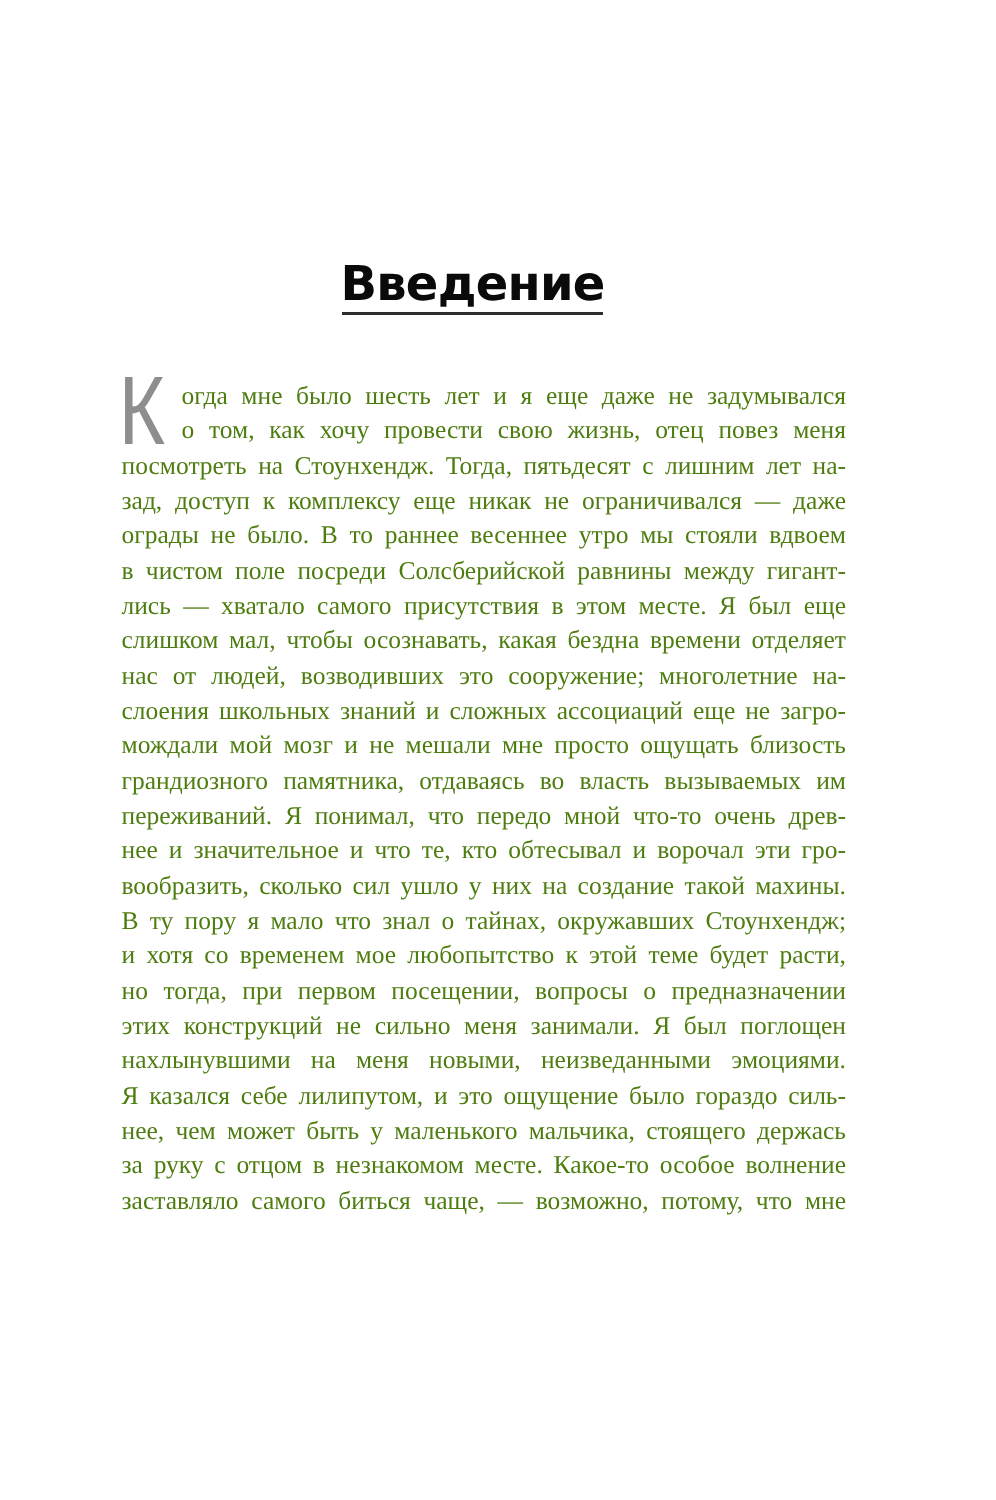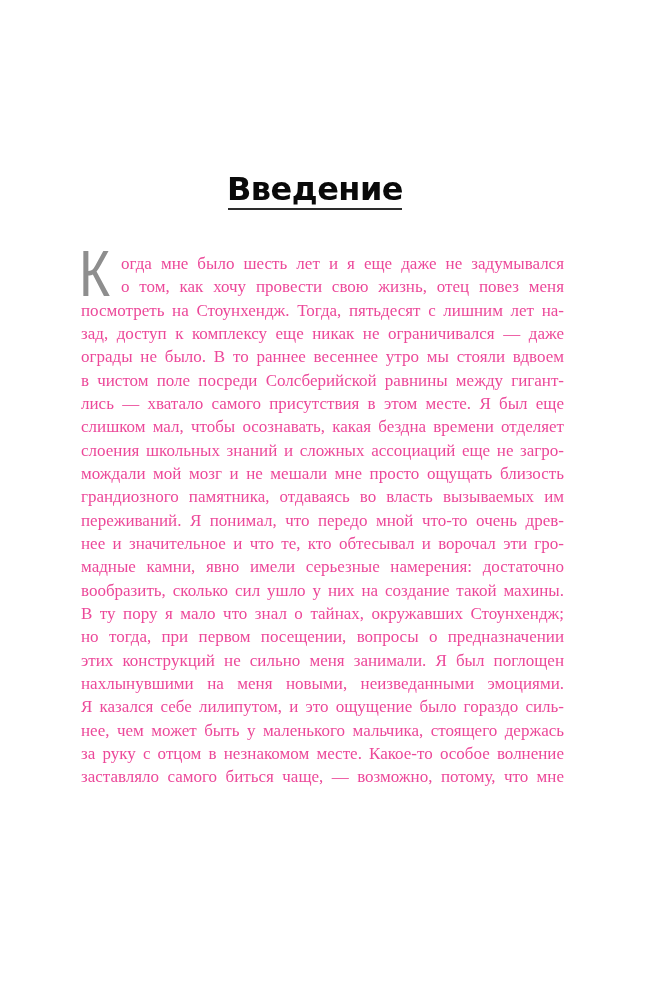--- a/index.html
+++ b/index.html
@@ -42,21 +42,21 @@
 
   
   .body-text {
     position: absolute;
     left: 81px;
     top: 252px;
     width: 483px;
     font-family: "Liberation Serif", "DejaVu Serif", serif;
     font-size: 17px;
     line-height: 23.33px;
-    color: #ec4899;
+    color: #4d7c0f;
   }
   .line {
     text-align: justify;
     text-align-last: justify;
     text-justify: inter-word;
   }
   .line.beside-cap {
     margin-left: 40px;
   }
   .line.last {
@@ -91,28 +91,29 @@
 
   <div class="body-text">
       <div class="line beside-cap" style="">огда мне было шесть лет и я еще даже не задумывался</div>
       <div class="line beside-cap" style="">о том, как хочу провести свою жизнь, отец повез меня</div>
       <div class="line" style="">посмотреть на Стоунхендж. Тогда, пятьдесят с лишним лет на-</div>
       <div class="line" style="">зад, доступ к комплексу еще никак не ограничивался — даже</div>
       <div class="line" style="">ограды не было. В то раннее весеннее утро мы стояли вдвоем</div>
       <div class="line" style="">в чистом поле посреди Солсберийской равнины между гигант-</div>
       <div class="line" style="">лись — хватало самого присутствия в этом месте. Я был еще</div>
       <div class="line" style="">слишком мал, чтобы осознавать, какая бездна времени отделяет</div>
+      <div class="line" style="">нас от людей, возводивших это сооружение; многолетние на-</div>
       <div class="line" style="">слоения школьных знаний и сложных ассоциаций еще не загро-</div>
       <div class="line" style="">мождали мой мозг и не мешали мне просто ощущать близость</div>
       <div class="line" style="">грандиозного памятника, отдаваясь во власть вызываемых им</div>
       <div class="line" style="">переживаний. Я понимал, что передо мной что-то очень древ-</div>
       <div class="line" style="">нее и значительное и что те, кто обтесывал и ворочал эти гро-</div>
-      <div class="line" style="">мадные камни, явно имели серьезные намерения: достаточно</div>
       <div class="line" style="">вообразить, сколько сил ушло у них на создание такой махины.</div>
       <div class="line" style="">В ту пору я мало что знал о тайнах, окружавших Стоунхендж;</div>
+      <div class="line" style="">и хотя со временем мое любопытство к этой теме будет расти,</div>
       <div class="line" style="">но тогда, при первом посещении, вопросы о предназначении</div>
       <div class="line" style="">этих конструкций не сильно меня занимали. Я был поглощен</div>
       <div class="line" style="">нахлынувшими на меня новыми, неизведанными эмоциями.</div>
       <div class="line" style="">Я казался себе лилипутом, и это ощущение было гораздо силь-</div>
       <div class="line" style="">нее, чем может быть у маленького мальчика, стоящего держась</div>
       <div class="line" style="">за руку с отцом в незнакомом месте. Какое-то особое волнение</div>
       <div class="line" style="">заставляло самого биться чаще, — возможно, потому, что мне</div>
     </div>
 
 </div>

